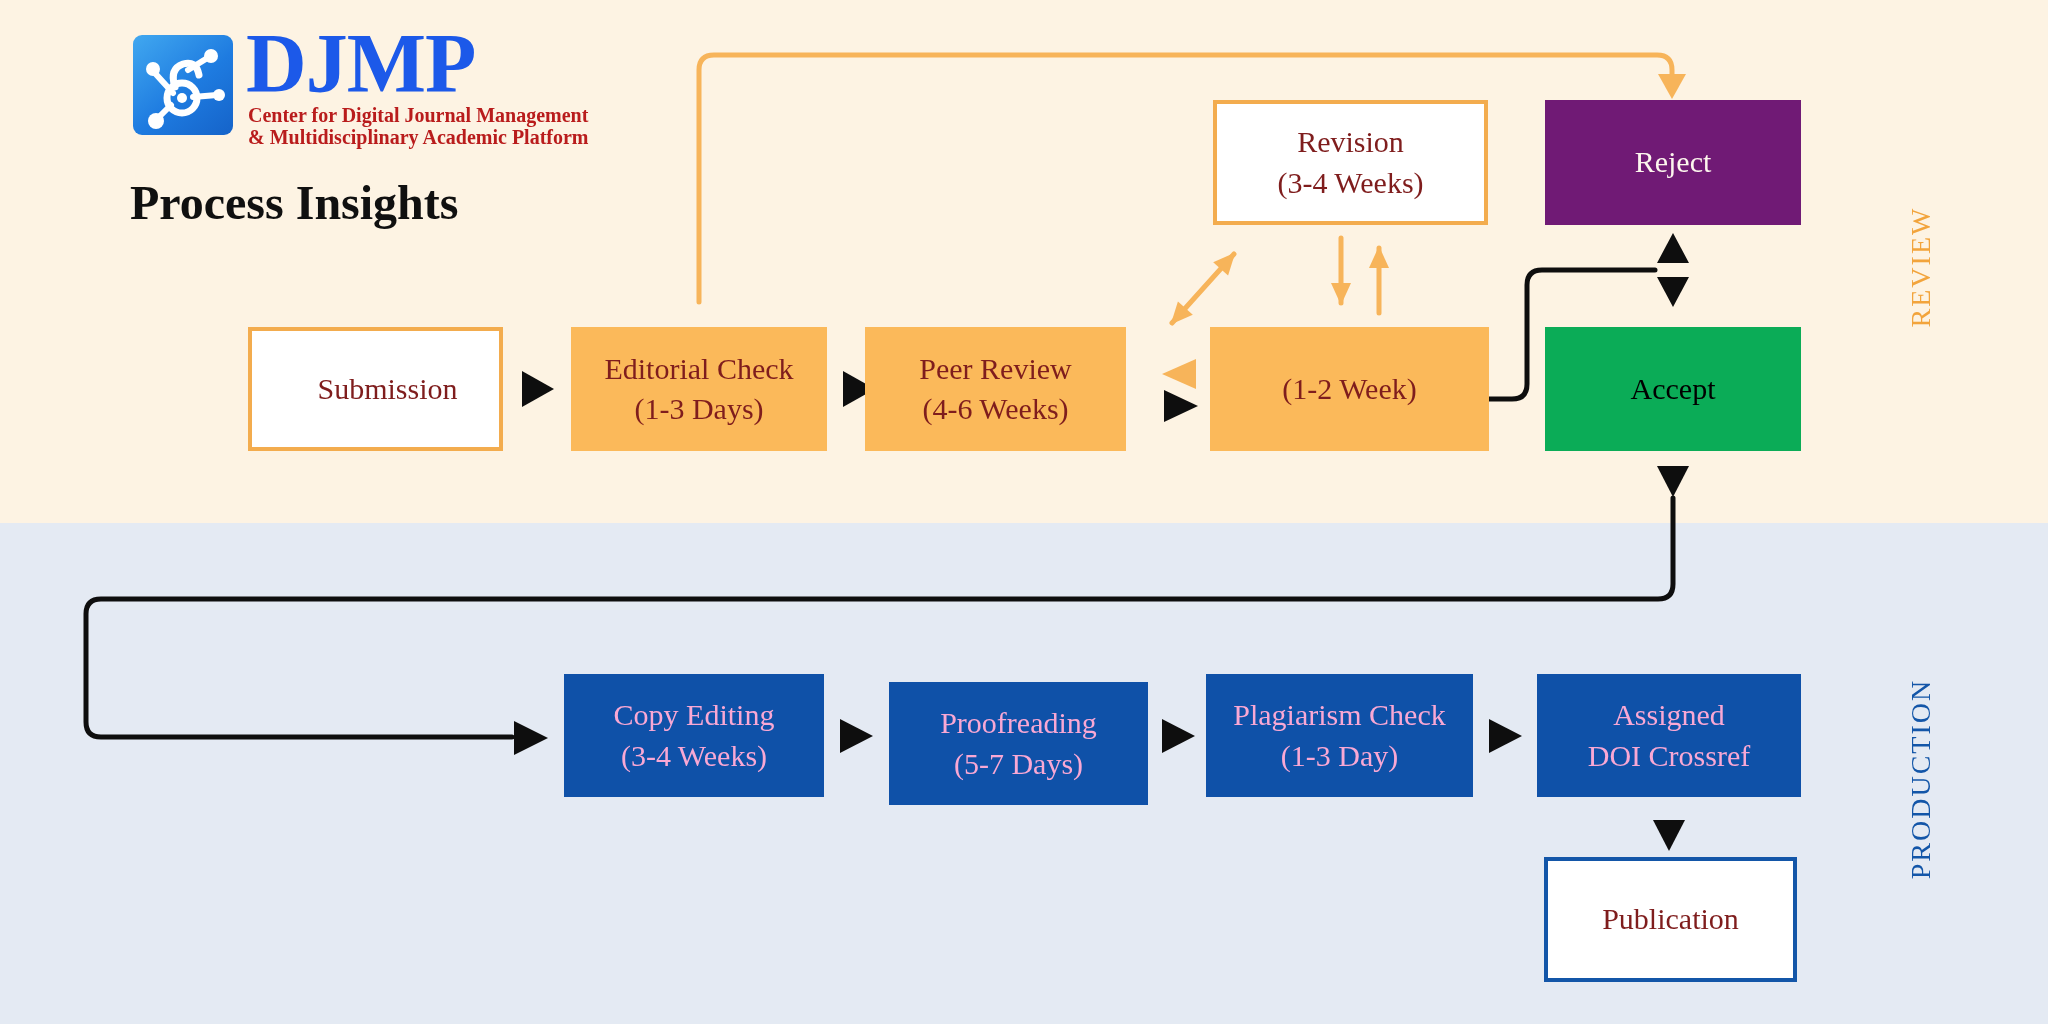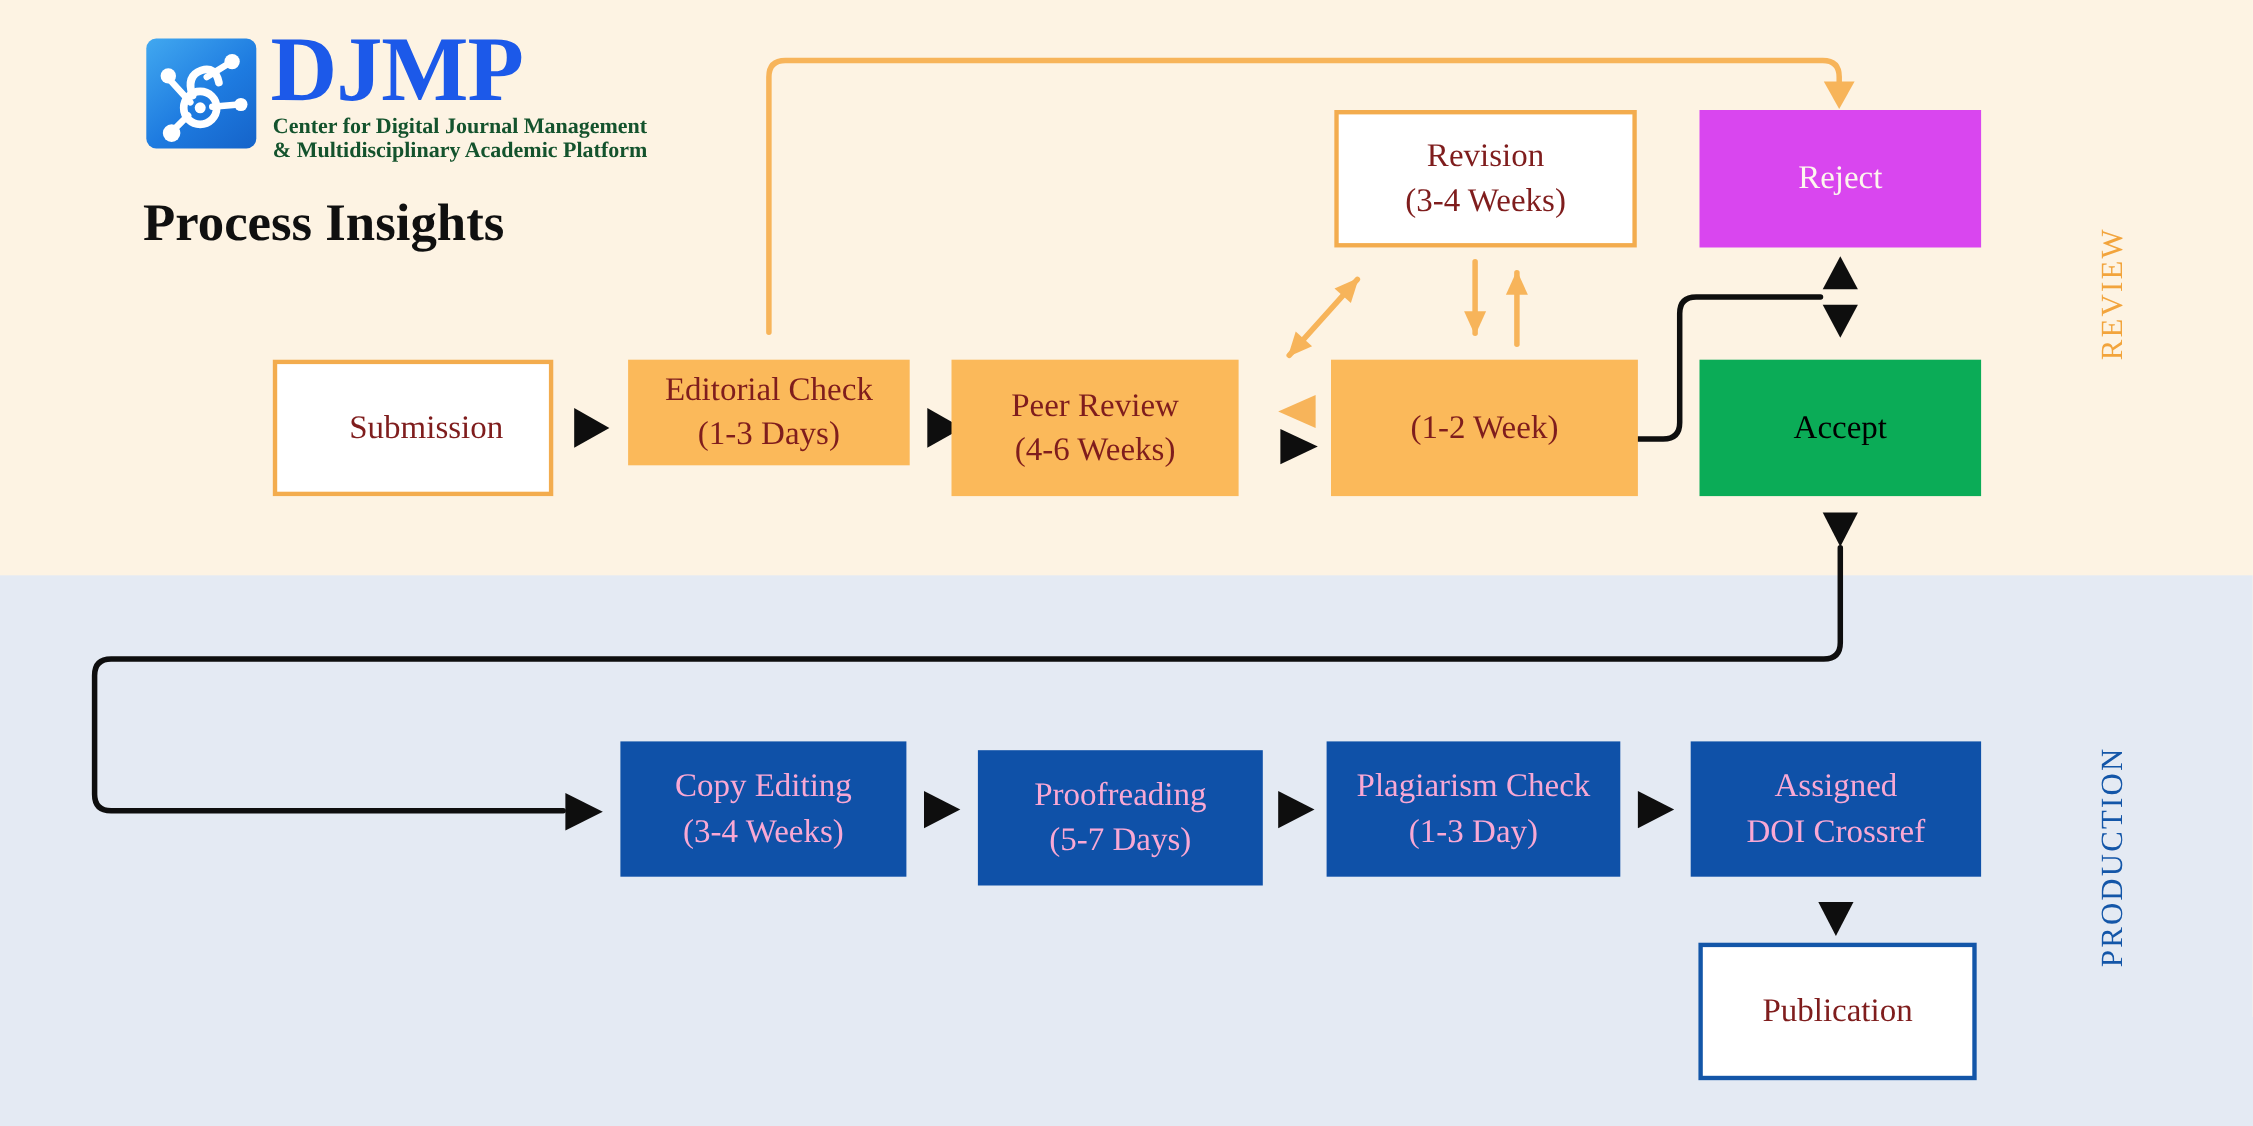--- a/index.html
+++ b/index.html
@@ -20,44 +20,44 @@
     border-radius:9px;
     background:linear-gradient(140deg,#41A8F0 0%,#1E7BE0 55%,#1563C9 100%);
   }
   .logo-acronym{
     position:absolute;left:246px;top:22px;
     font-size:84px;font-weight:bold;color:#1C59E9;line-height:1.0;
     letter-spacing:-1px;
   }
   .logo-tagline{
     position:absolute;left:248px;top:104px;
-    font-size:20px;font-weight:bold;color:#14532d;line-height:1.1;
+    font-size:20px;font-weight:bold;color:#b91c1c;line-height:1.1;
   }
   .page-title{
     position:absolute;left:130px;top:175px;
     font-size:48px;font-weight:bold;color:#101010;
   }
 
   
   .node{
     position:absolute;
     display:flex;flex-direction:column;align-items:center;justify-content:center;
     text-align:center;font-size:30px;line-height:1.35;color:#7f1d1d;
     box-sizing:border-box;
   }
   .node .line2:empty{display:none;}
   .outline-orange{background:#FFFFFF;border:4px solid #F3AC4E;}
   .fill-orange{background:#FBB95A;}
-  .fill-red{background:#d946ef;color:#FDF6EE;}
+  .fill-red{background:#701a75;color:#FDF6EE;}
   .fill-green{background:#0BAC57;color:#000000;}
   .fill-blue{background:#0F51A8;color:#f9a8d4;}
   .outline-blue{background:#FFFFFF;border:4px solid #1356A8;}
 
   .n-submission{left:248px;top:327px;width:255px;height:124px;padding-left:24px;}
-  .n-editorial-check{left:571px;top:327px;width:256px;height:96px;text-align:right;}
+  .n-editorial-check{left:571px;top:327px;width:256px;height:124px;text-align:right;}
   .n-peer-review{left:865px;top:327px;width:261px;height:124px;}
   .n-editorial-decision{left:1210px;top:327px;width:279px;height:124px;}
   .n-revision{left:1213px;top:100px;width:275px;height:125px;}
   .n-reject{left:1545px;top:100px;width:256px;height:125px;}
   .n-accept{left:1545px;top:327px;width:256px;height:124px;}
   .n-copy-editing{left:564px;top:674px;width:260px;height:123px;}
   .n-proofreading{left:889px;top:682px;width:259px;height:123px;}
   .n-plagiarism{left:1206px;top:674px;width:267px;height:123px;}
   .n-doi{left:1537px;top:674px;width:264px;height:123px;}
   .n-publication{left:1544px;top:857px;width:253px;height:125px;}

